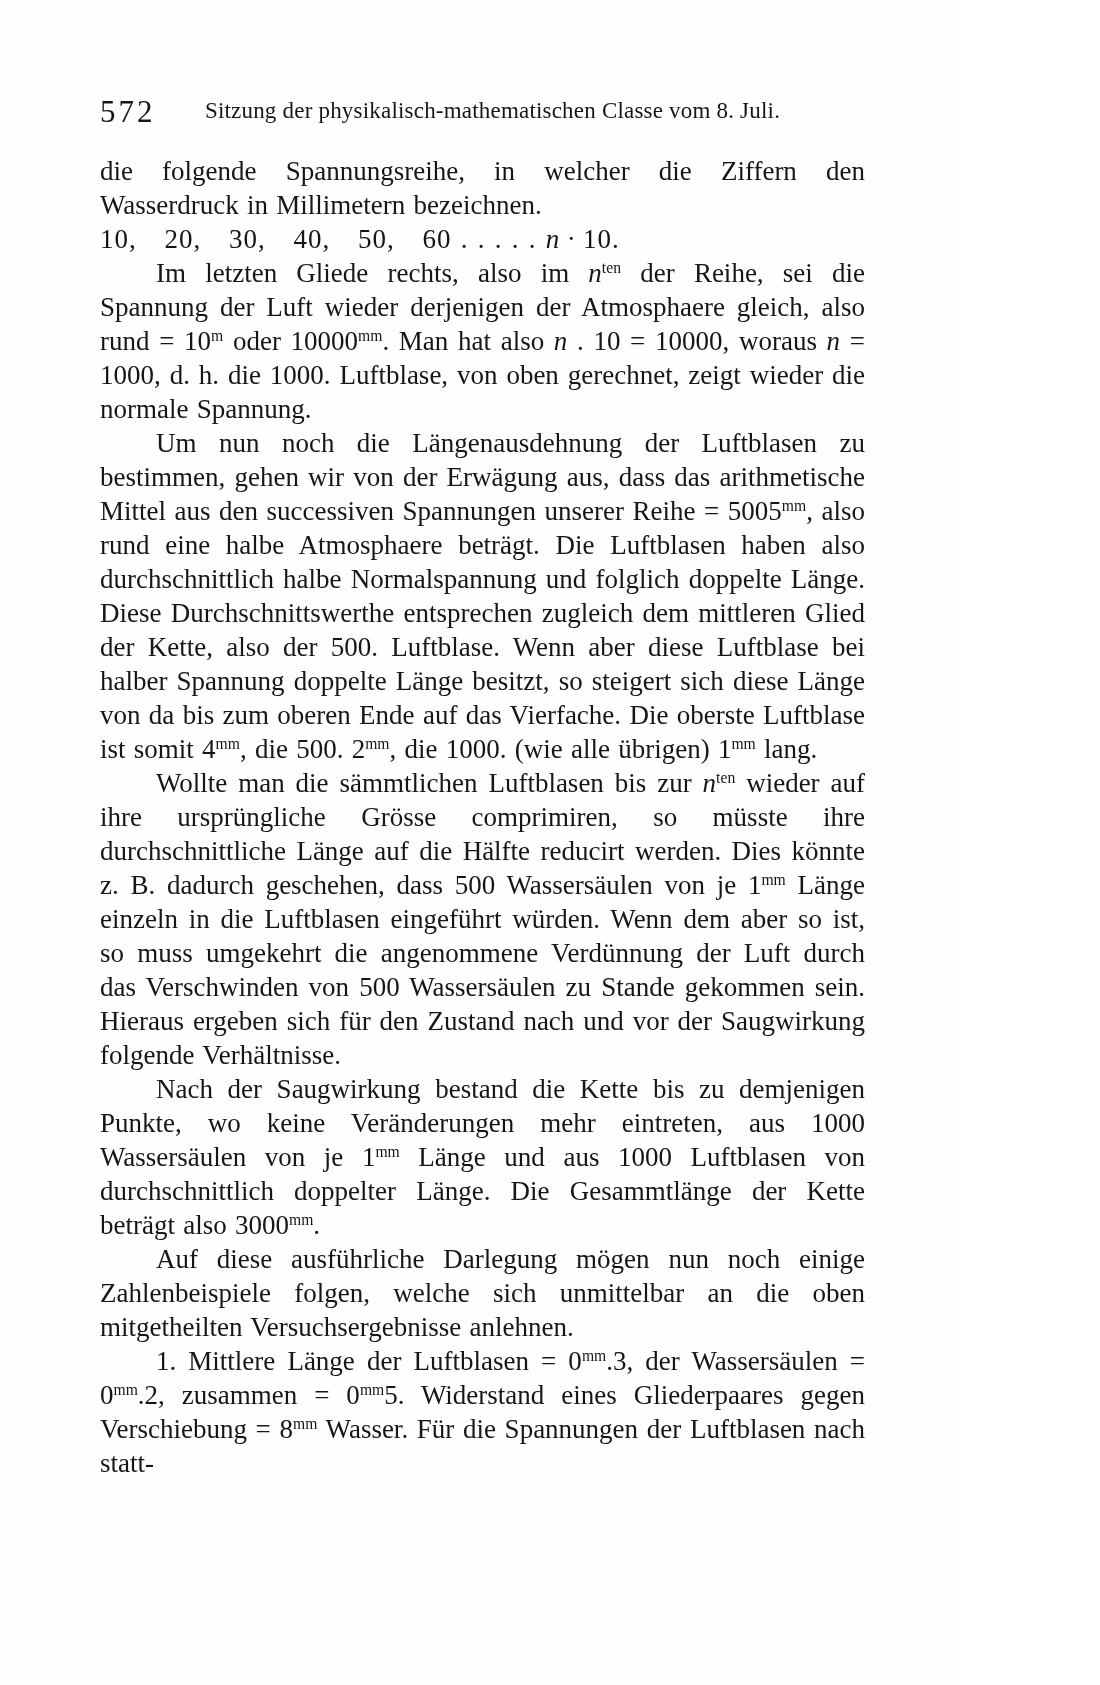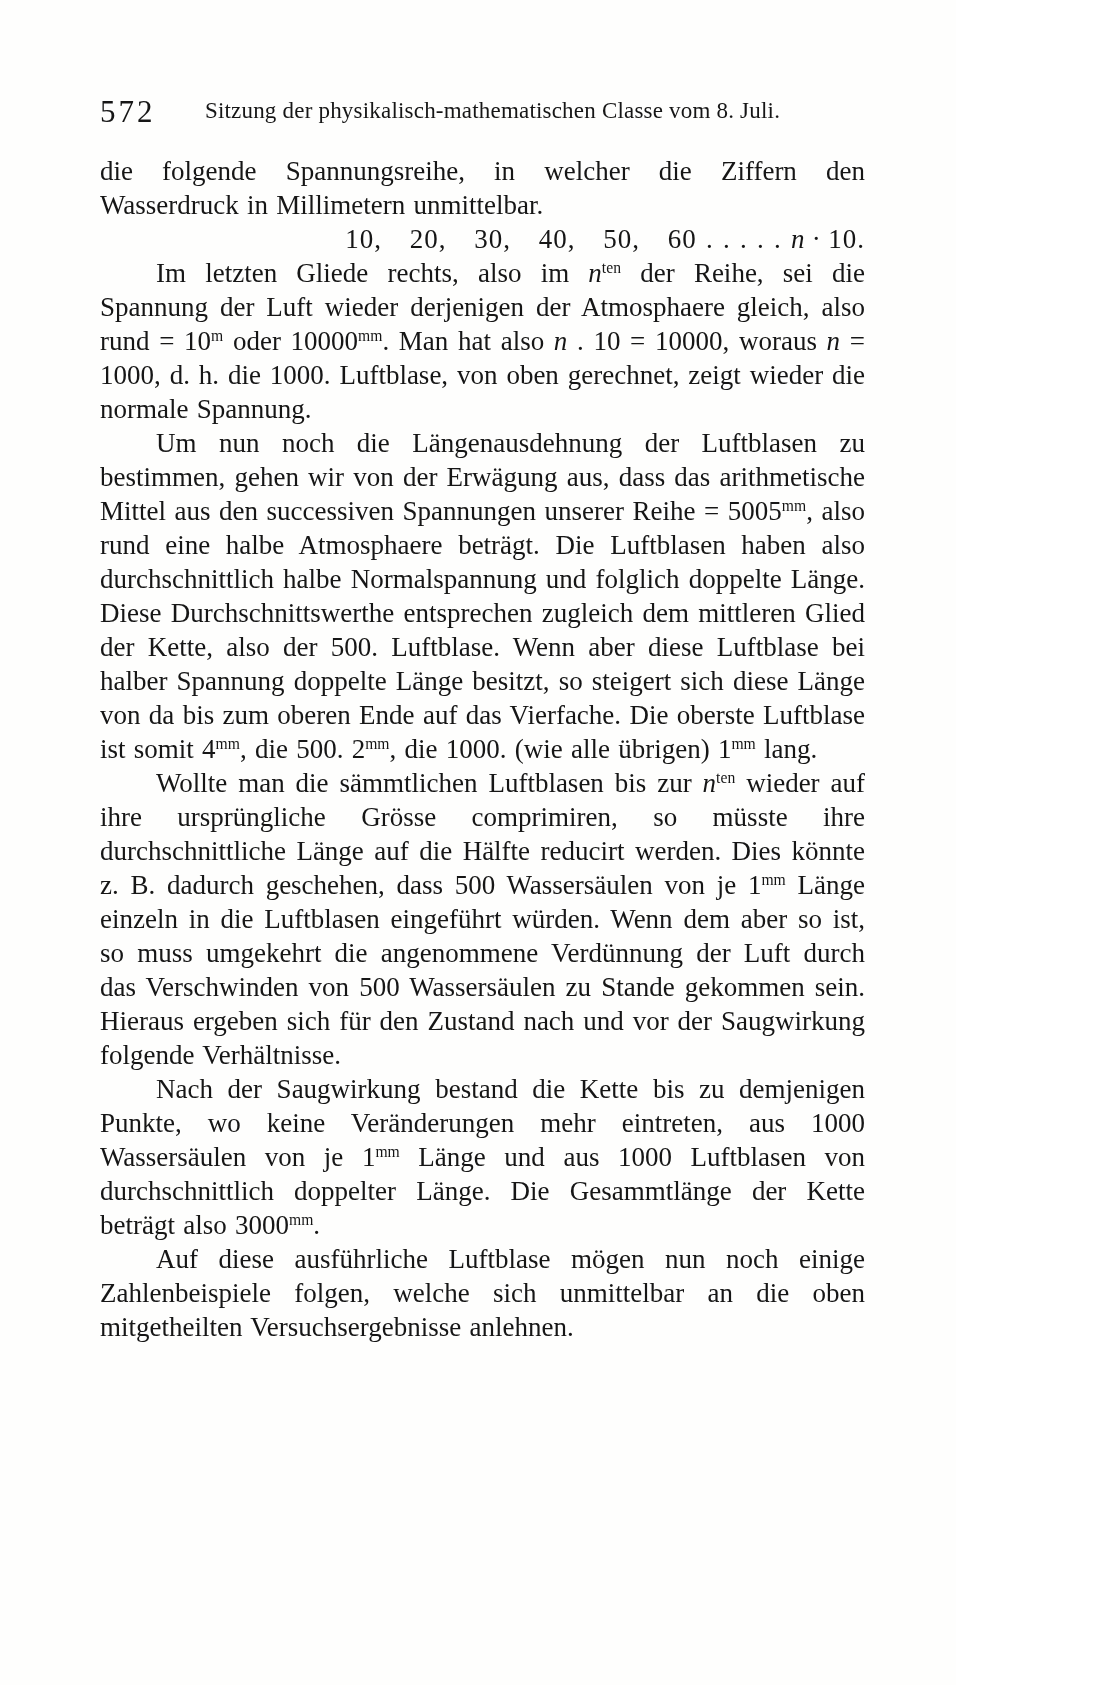--- a/index.html
+++ b/index.html
@@ -35,21 +35,21 @@
   }
   .bodytext{
     font-size:27px;
     line-height:34px;
     text-align:justify;
     word-spacing:1.5px;
   }
   .bodytext p{margin:0;text-indent:56px;}
   .bodytext p.noindent{text-indent:0;}
   .series{
-    text-align:right;
+    text-align:left;
     text-indent:0 !important;
     white-space:pre-wrap;
     margin:15px 0 14px 0;
     letter-spacing:1px;
   }
   sup{
     font-size:0.58em;
     line-height:0;
     vertical-align:baseline;
     position:relative;
@@ -62,22 +62,23 @@
 <body>
 
 <div class="page">
 
   <div class="pagehead">
     <div class="pageno">572</div>
     <div class="runhead">Sitzung der physikalisch-mathematischen Classe vom 8. Juli.</div>
   </div>
 
   <div class="bodytext">
-    <p class="noindent">die folgende Spannungsreihe, in welcher die Ziffern den Wasserdruck in Millimetern unmittelbar.</p>
+    <p class="noindent">die folgende Spannungsreihe, in welcher die Ziffern den Wasserdruck in Millimetern bezeichnen.</p>
     <p class="series">10,   20,   30,   40,   50,   60 . . . . . <i>n</i> · 10.</p>
     <p>Im letzten Gliede rechts, also im <i>n</i><sup>ten</sup> der Reihe, sei die Spannung der Luft wieder derjenigen der Atmosphaere gleich, also rund = 10<sup>m</sup> oder 10000<sup>mm</sup>.  Man hat also <i>n</i> . 10 = 10000, woraus <i>n</i> = 1000, d. h. die 1000. Luftblase, von oben gerechnet, zeigt wieder die normale Spannung.</p>
     <p>Um nun noch die Längenausdehnung der Luftblasen zu bestimmen, gehen wir von der Erwägung aus, dass das arithmetische Mittel aus den successiven Spannungen unserer Reihe = 5005<sup>mm</sup>, also rund eine halbe Atmosphaere beträgt.  Die Luftblasen haben also durchschnittlich halbe Normalspannung und folglich doppelte Länge.  Diese Durchschnittswerthe entsprechen zugleich dem mittleren Glied der Kette, also der 500. Luftblase.  Wenn aber diese Luftblase bei halber Spannung doppelte Länge besitzt, so steigert sich diese Länge von da bis zum oberen Ende auf das Vierfache.  Die oberste Luftblase ist somit 4<sup>mm</sup>, die 500. 2<sup>mm</sup>, die 1000. (wie alle übrigen) 1<sup>mm</sup> lang.</p>
     <p>Wollte man die sämmtlichen Luftblasen bis zur <i>n</i><sup>ten</sup> wieder auf ihre ursprüngliche Grösse comprimiren, so müsste ihre durchschnittliche Länge auf die Hälfte reducirt werden.  Dies könnte z. B. dadurch geschehen, dass 500 Wassersäulen von je 1<sup>mm</sup> Länge einzeln in die Luftblasen eingeführt würden.  Wenn dem aber so ist, so muss umgekehrt die angenommene Verdünnung der Luft durch das Verschwinden von 500 Wassersäulen zu Stande gekommen sein.  Hieraus ergeben sich für den Zustand nach und vor der Saugwirkung folgende Verhältnisse.</p>
     <p>Nach der Saugwirkung bestand die Kette bis zu demjenigen Punkte, wo keine Veränderungen mehr eintreten, aus 1000 Wassersäulen von je 1<sup>mm</sup> Länge und aus 1000 Luftblasen von durchschnittlich doppelter Länge.  Die Gesammtlänge der Kette beträgt also 3000<sup>mm</sup>.</p>
-    <p>Auf diese ausführliche Luftblase mögen nun noch einige Zahlenbeispiele folgen, welche sich unmittelbar an die oben mitgetheilten Versuchsergebnisse anlehnen.</p>
+    <p>Auf diese ausführliche Darlegung mögen nun noch einige Zahlenbeispiele folgen, welche sich unmittelbar an die oben mitgetheilten Versuchsergebnisse anlehnen.</p>
+    <p>1.  Mittlere Länge der Luftblasen = 0<sup>mm</sup>.3, der Wassersäulen = 0<sup>mm</sup>.2, zusammen = 0<sup>mm</sup>5.  Widerstand eines Gliederpaares gegen Verschiebung = 8<sup>mm</sup> Wasser.  Für die Spannungen der Luftblasen nach statt-</p>
   </div>
 
 </div>
 
 </body></html>

